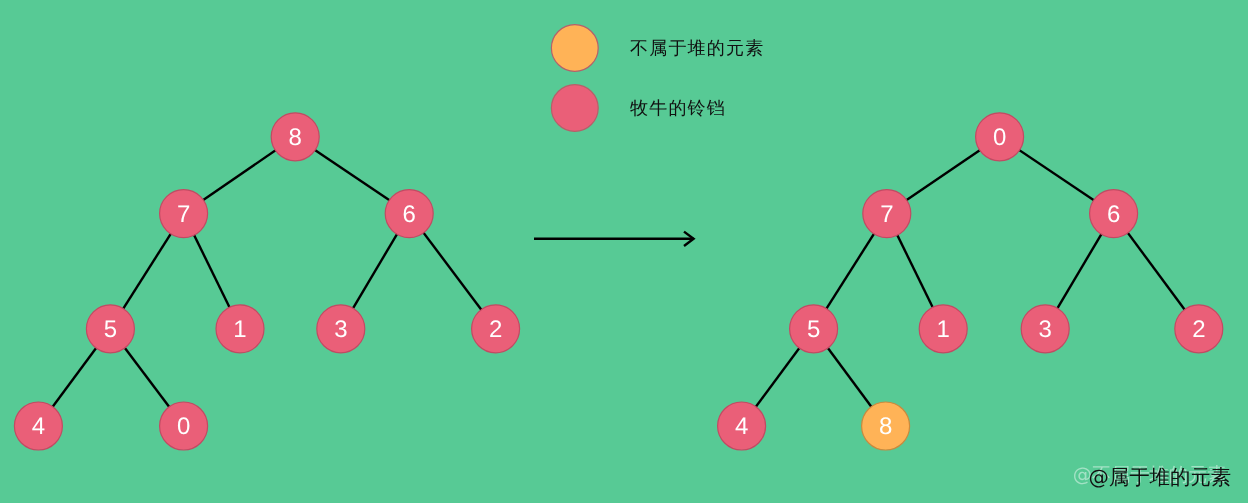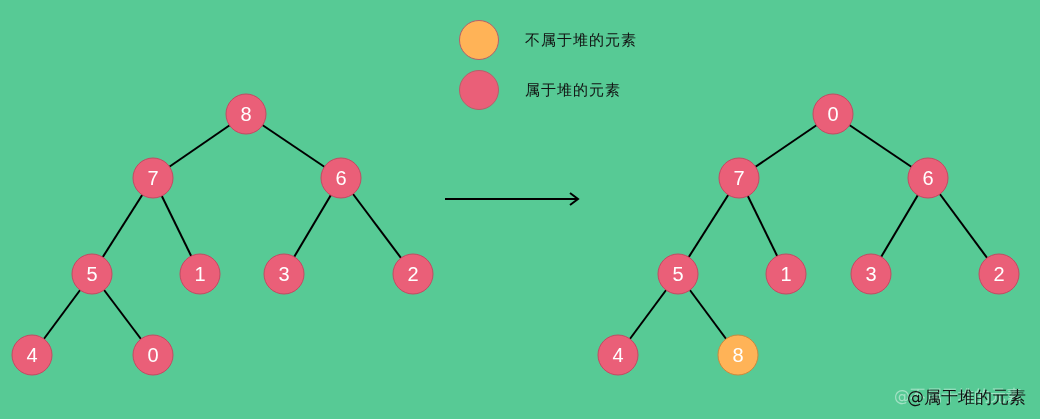--- a/index.html
+++ b/index.html
@@ -114,19 +114,19 @@
       </g>
     </g>
 </svg>
 
 <div class="legend-item" style="left:459px; top:20px;">
   <div class="legend-swatch" style="background:#ffb357;"></div>
   <span class="legend-label">不属于堆的元素</span>
 </div>
 <div class="legend-item" style="left:459px; top:70px;">
   <div class="legend-swatch" style="background:#ea5f78;"></div>
-  <span class="legend-label">属于堆的元素</span>
+  <span class="legend-label">牧牛的铃铛</span>
 </div>
 
 <div class="watermark">
   <span class="wm-back">@不属于堆的元素</span>
   <span class="wm-front">@属于堆的元素</span>
 </div>
 
 </body></html>

